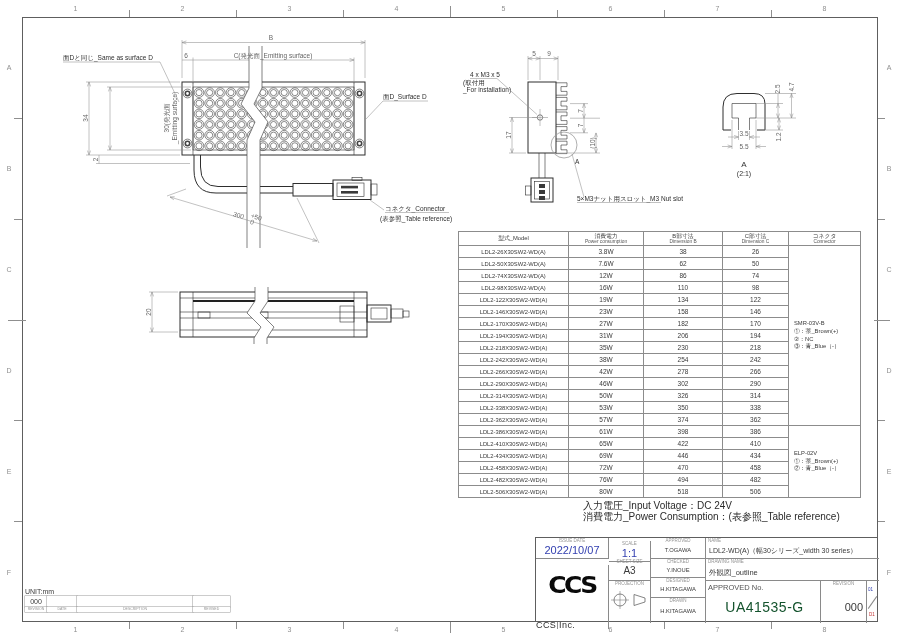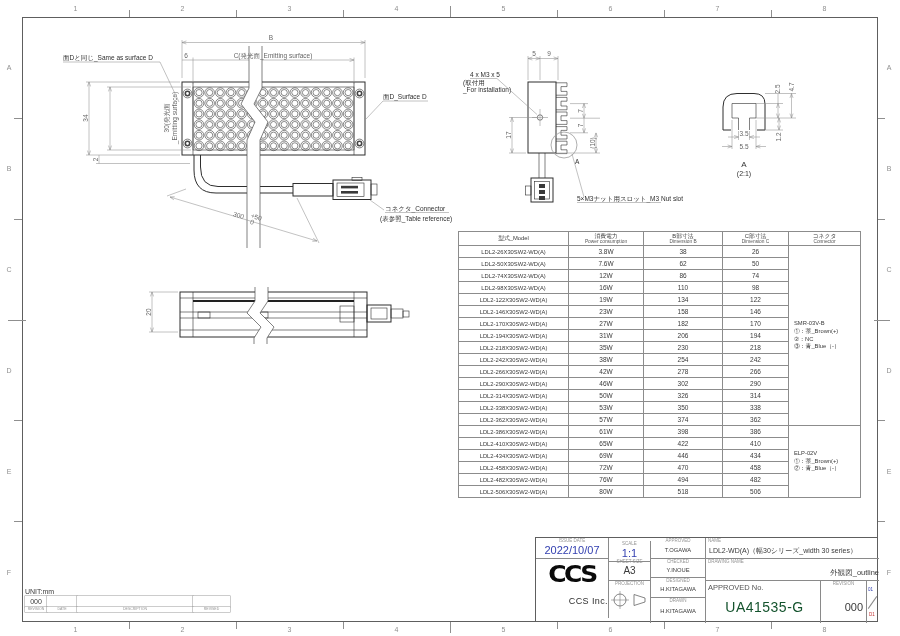--- a/index.html
+++ b/index.html
@@ -33,21 +33,21 @@
   #titleblock{position:absolute;left:535px;top:537px;width:343px;height:85px;border:1px solid #5e5e5e;background:#fff}
   .tb-cell{position:absolute;border-right:1px solid #8a8a8a;border-bottom:1px solid #8a8a8a;overflow:visible}
   .tb-cell.nb{border-bottom:none}
   .tb-cell.nr{border-right:none}
   .tb-lab{font-size:4.5px;color:#949494;line-height:6px;text-align:center}
   .tb-lab.left{text-align:left;padding-left:2px}
   .tb-val{color:#3a3a3a;text-align:center}
   .blue{color:#3340b0}
   .red{color:#c03030}
   #logo-ccs{font-family:"DejaVu Sans",sans-serif;font-weight:bold;font-size:25px;letter-spacing:-2.5px;color:#0a0a0a;text-align:center;line-height:26px;margin-top:8px;transform:scaleY(.92)}
-  #logo-company{font-size:9px;color:#2e2e2e;text-align:right;margin-top:8px;letter-spacing:.4px}
+  #logo-company{font-size:9px;color:#2e2e2e;text-align:left;margin-top:21px;letter-spacing:.4px}
   
   #revblock{position:absolute;left:25px;top:588px;width:206px;height:26px}
   #unit-label{font-size:7px;color:#3a3a3a}
   .rv-cell{position:absolute;background:#fff;box-shadow:0 0 0 .5px #999;font-size:7px;color:#3a3a3a;text-align:center}
   .rv-lab{position:absolute;font-size:3.5px;color:#949494;text-align:center;line-height:5px}
   .slash{position:absolute;width:15px;height:1px;background:#8a8a8a;transform:rotate(-55deg)}
 </style>
 </head>
 <body>
 
@@ -659,27 +659,31 @@
         </tr>
         <tr>
           <td class="c-model">LDL2-506X30SW2-WD(A)</td>
           <td class="c-num">80W</td>
           <td class="c-num">518</td>
           <td class="c-num">506</td>
         </tr>
       </tbody>
   </table>
 
+  <div id="notes">
+    <div>入力電圧_Input Voltage：DC 24V</div>
+    <div>消費電力_Power Consumption：(表参照_Table reference)</div>
+  </div>
 
   <div id="titleblock">
     <div class="tb-cell" style="left:0;top:0;width:73px;height:21px">
       <div class="tb-lab">ISSUE DATE</div>
       <div class="tb-val blue" style="font-size:11px">2022/10/07</div>
     </div>
-    <div class="tb-cell nb" style="left:0;top:16px;width:73px;height:64px">
+    <div class="tb-cell nb" style="left:0;top:27px;width:73px;height:64px">
       <div id="logo-ccs">CCS</div>
       <div id="logo-company">CCS Inc.</div>
     </div>
     <div class="tb-cell" style="left:73px;top:3px;width:42px;height:21px">
       <div class="tb-lab">SCALE</div>
       <div class="tb-val blue" style="font-size:11px">1:1</div>
     </div>
     <div class="tb-cell" style="left:73px;top:21px;width:42px;height:22px">
       <div class="tb-lab">SHEET SIZE</div>
       <div class="tb-val" style="font-size:10px">A3</div>
@@ -708,21 +712,21 @@
     <div class="tb-cell nb" style="left:115px;top:60px;width:55px;height:25px">
       <div class="tb-lab">DRAWN</div>
       <div class="tb-val" style="font-size:5.8px;margin-top:4px">H.KITAGAWA</div>
     </div>
     <div class="tb-cell nr" style="left:170px;top:0;width:173px;height:21px">
       <div class="tb-lab left">NAME</div>
       <div class="tb-val" style="font-size:7px;text-align:left;padding-left:3px;margin-top:2px">LDL2-WD(A)（幅30シリーズ_width 30 series）</div>
     </div>
     <div class="tb-cell nr" style="left:170px;top:21px;width:173px;height:22px">
       <div class="tb-lab left">DRAWING NAME</div>
-      <div class="tb-val" style="font-size:7.5px;text-align:right;padding-left:3px;margin-top:3px">外観図_outline</div>
+      <div class="tb-val" style="font-size:7.5px;text-align:left;padding-left:3px;margin-top:3px">外観図_outline</div>
     </div>
     <div class="tb-cell nb" style="left:170px;top:43px;width:115px;height:42px">
       <div style="font-size:7.5px;color:#555;text-align:left;padding:2px 0 0 2px">APPROVED No.</div>
       <div style="font-size:14px;color:#14532d;text-align:center;padding-left:3px;margin-top:7px;letter-spacing:.5px">UA41535-G</div>
     </div>
     <div class="tb-cell nb" style="left:285px;top:43px;width:46px;height:42px">
       <div class="tb-lab">REVISION</div>
       <div class="tb-val" style="font-size:11px;text-align:right;padding-right:3px;margin-top:14px">000</div>
     </div>
     <div class="tb-cell nb nr" style="left:331px;top:43px;width:12px;height:42px">

